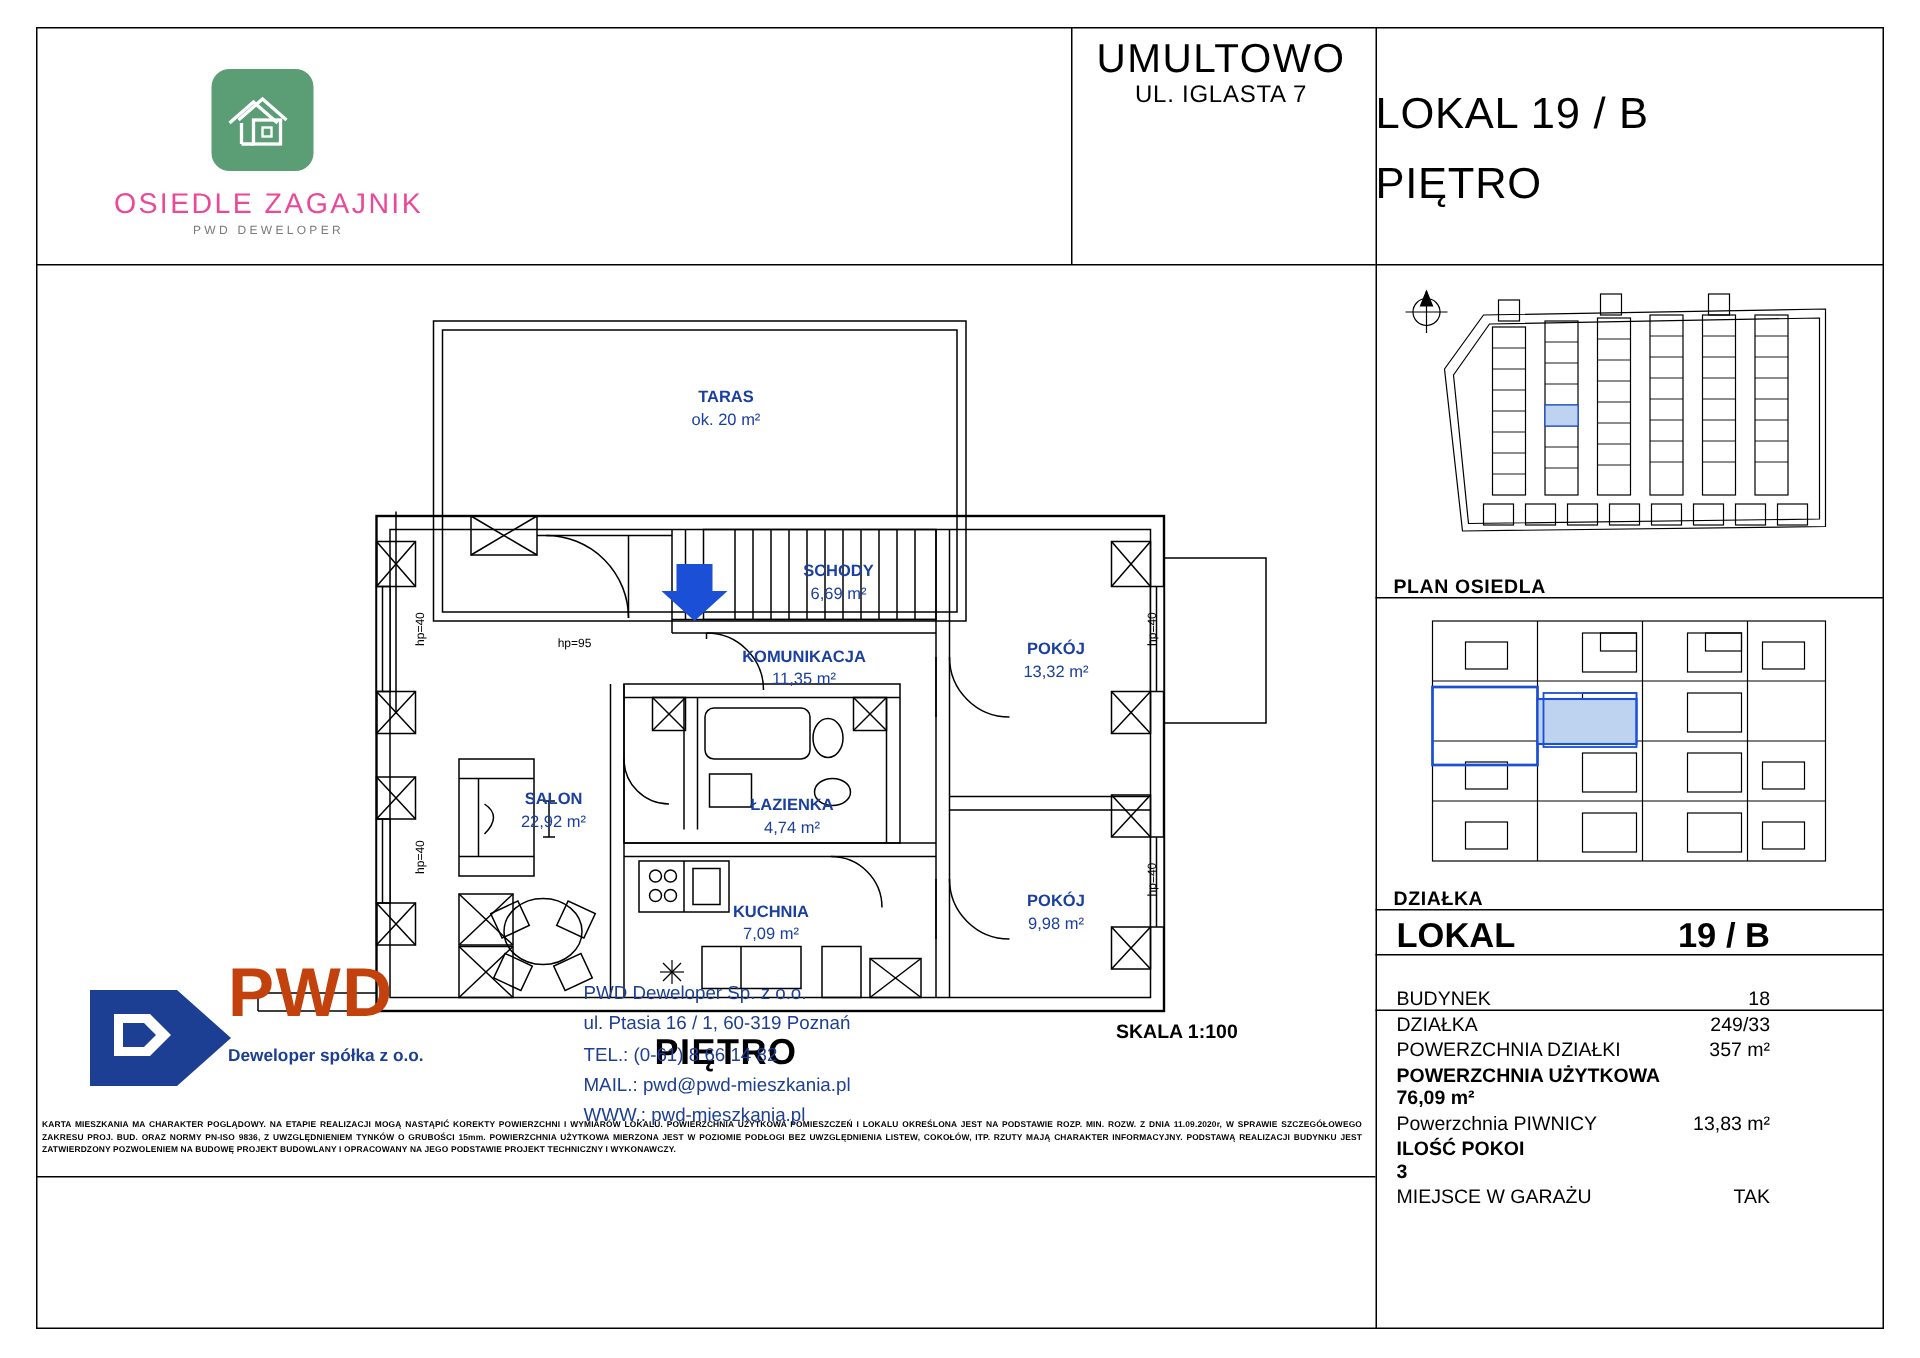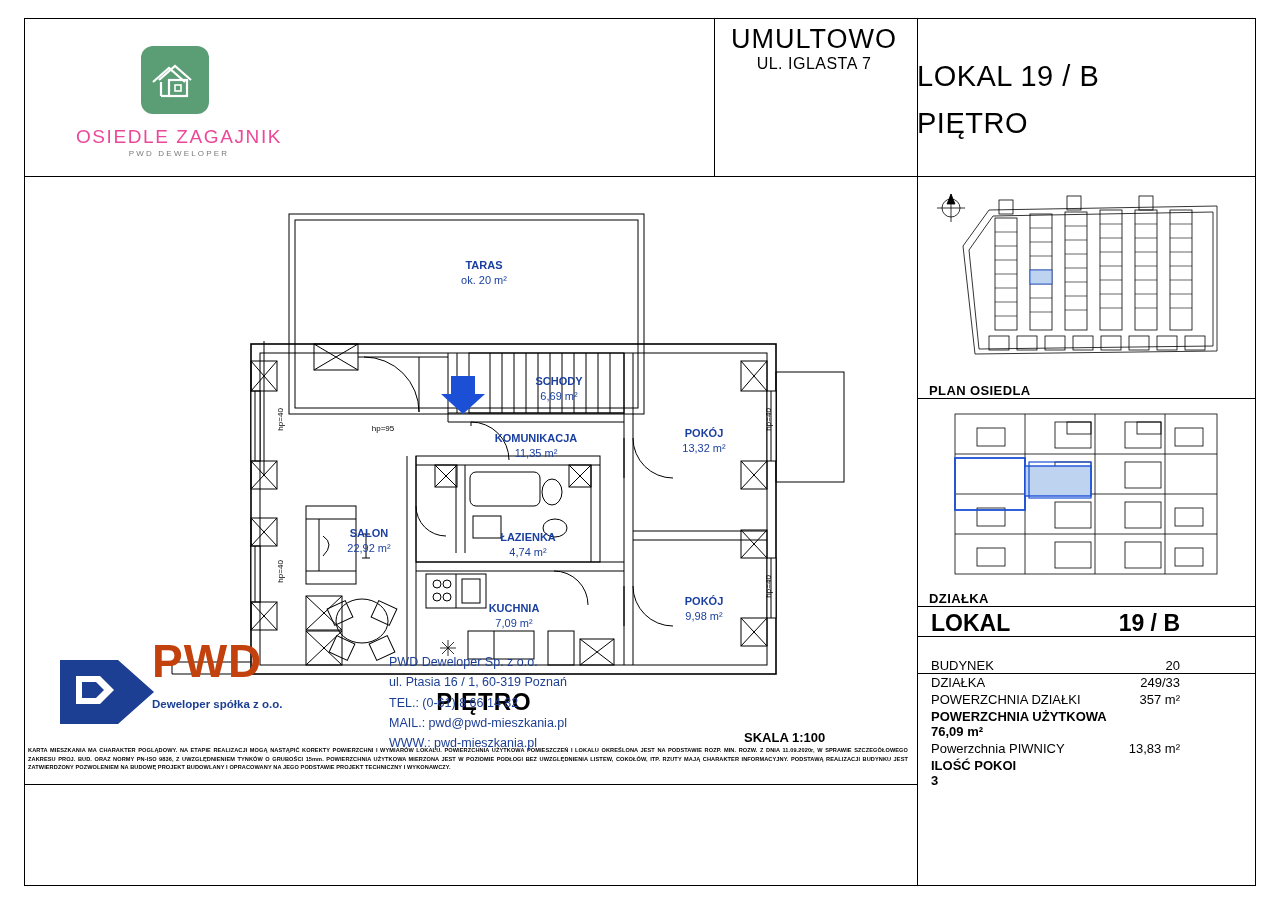--- a/index.html
+++ b/index.html
@@ -34,21 +34,21 @@
 
   
   .plan { position:absolute; left:0; top:158px; width:893px; height:553px; }
   .plan svg { position:absolute; left:0; top:0; }
   .lbl { position:absolute; font-size:11px; color:#1a3fa0; text-align:center; line-height:1.35; font-weight:bold;}
   .lbl.small { font-size:8px; font-weight:normal; color:#000; }
   .taras-lbl { position:absolute; font-size:11px; color:#1a3fa0; text-align:center; line-height:1.4; font-weight:bold;}
 
   .pietro-title { position:absolute; left:340px; top:512px; width:240px; text-align:center;
      font-size:24px; font-weight:bold; letter-spacing:1px; }
-  .skala { position:absolute; left:720px; top:554px; font-size:13px; font-weight:bold; }
+  .skala { position:absolute; left:720px; top:504px; font-size:13px; font-weight:bold; }
 
   
   .rcol { position:absolute; left:893px; top:158px; width:319px; height:553px; }
   .plan-osiedla-cap { position:absolute; left:12px; top:207px; font-size:13px; font-weight:bold; letter-spacing:0.4px;}
   .dzialka-cap { position:absolute; left:12px; top:415px; font-size:13px; font-weight:bold; letter-spacing:0.4px;}
 
   
   .tbl { position:absolute; left:893px; top:588px; width:277px; }
   .tbl .row-title { display:flex; justify-content:space-between; padding:4px 14px 2px 14px;
      font-size:23px; font-weight:bold; }
@@ -470,41 +470,45 @@
   </div>
 
   <div class="tbl">
     <div class="row-title">
       <span>LOKAL</span>
       <span>19 / B</span>
     </div>
     <div style="height:18px"></div>
     <div class="row">
       <span>BUDYNEK</span>
-      <span>20</span>
+      <span>18</span>
     </div>
     <div class="row">
       <span>DZIAŁKA</span>
       <span>249/33</span>
     </div>
     <div class="row">
       <span>POWERZCHNIA DZIAŁKI</span>
       <span>357 m²</span>
     </div>
     <div class="row bold">
       <span>POWERZCHNIA UŻYTKOWA</span>
       <span>76,09 m²</span>
     </div>
     <div class="row">
       <span>Powerzchnia PIWNICY</span>
       <span>13,83 m²</span>
     </div>
     <div class="row bold">
       <span>ILOŚĆ POKOI</span>
       <span>3</span>
+    </div>
+    <div class="row">
+      <span>MIEJSCE W GARAŻU</span>
+      <span>TAK</span>
     </div>
   </div>
 
   <div class="footer">
     <div class="pwd-logo">
       <svg width="110" height="80" viewBox="0 0 110 80">
         <path d="M4 72 L4 8 L62 8 L98 40 L62 72 Z" fill="#1c3f94"></path>
         <path d="M20 24 L44 24 L58 38 L44 52 L20 52 Z" fill="#ffffff"></path>
         <path d="M26 30 L40 30 L48 38 L40 46 L26 46 Z" fill="#1c3f94"></path>
       </svg>

